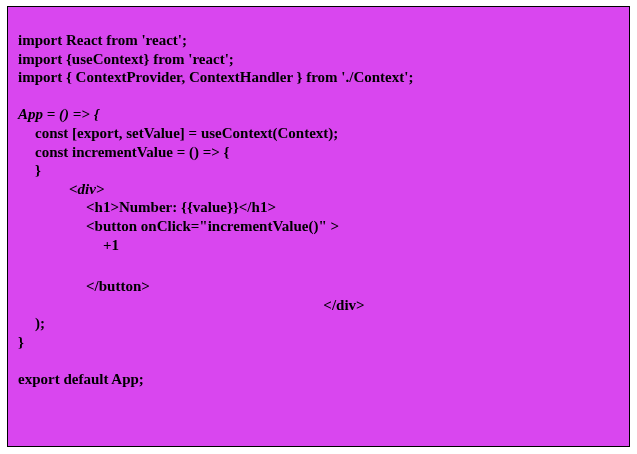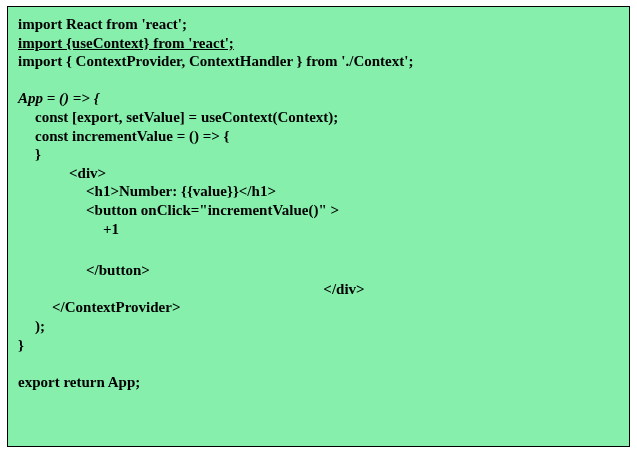--- a/index.html
+++ b/index.html
@@ -15,52 +15,51 @@
     width: 637px;
     height: 454px;
     padding: 6px 7px;
     background: #ffffff;
   }
   .code-box {
     box-sizing: border-box;
     width: 100%;
     height: 441px;
     border: 1px solid #000000;
-    background: #86efac;
-    padding: 8px 10px;
+    background: #d946ef;
+    padding: 24px 10px;
     overflow: hidden;
   }
   .code-line {
     font-family: "Liberation Serif", "DejaVu Serif", serif;
     font-weight: bold;
     font-size: 15px;
     line-height: 18.6px;
     min-height: 18.6px;
     color: #000000;
     white-space: pre;
   }
 </style>
 </head>
 <body>
 
 <div class="page">
   <div class="code-box">
       <div class="code-line" style="padding-left: 0px;">import React from 'react';</div>
-      <div class="code-line" style="padding-left: 0px; text-decoration: underline;">import {useContext} from 'react';</div>
+      <div class="code-line" style="padding-left: 0px;">import {useContext} from 'react';</div>
       <div class="code-line" style="padding-left: 0px;">import { ContextProvider, ContextHandler } from './Context';</div>
       <div class="code-line" style="padding-left: 0px;"></div>
       <div class="code-line" style="padding-left: 0px; font-style: italic;">App = () =&gt; {</div>
       <div class="code-line" style="padding-left: 17px;">const [export, setValue] = useContext(Context);</div>
       <div class="code-line" style="padding-left: 17px; font-family: Liberation Serif, serif;">const incrementValue = () =&gt; {</div>
       <div class="code-line" style="padding-left: 17px;">}</div>
-      <div class="code-line" style="padding-left: 51px;">&lt;div&gt;</div>
+      <div class="code-line" style="padding-left: 51px; font-style: italic;">&lt;div&gt;</div>
       <div class="code-line" style="padding-left: 68px;">&lt;h1&gt;Number: {{value}}&lt;/h1&gt;</div>
       <div class="code-line" style="padding-left: 68px;">&lt;button onClick="incrementValue()" &gt;</div>
       <div class="code-line" style="padding-left: 85px;">+1</div>
       <div class="code-line" style="padding-left: 68px; margin-top: 23px;">&lt;/button&gt;</div>
       <div class="code-line" style="padding-left: 51px; text-align: center;">&lt;/div&gt;</div>
-      <div class="code-line" style="padding-left: 34px;">&lt;/ContextProvider&gt;</div>
       <div class="code-line" style="padding-left: 17px;">);</div>
       <div class="code-line" style="padding-left: 0px;">}</div>
       <div class="code-line" style="padding-left: 0px;"></div>
-      <div class="code-line" style="padding-left: 0px;">export return App;</div>
+      <div class="code-line" style="padding-left: 0px;">export default App;</div>
     </div>
 </div>
 
 </body></html>

